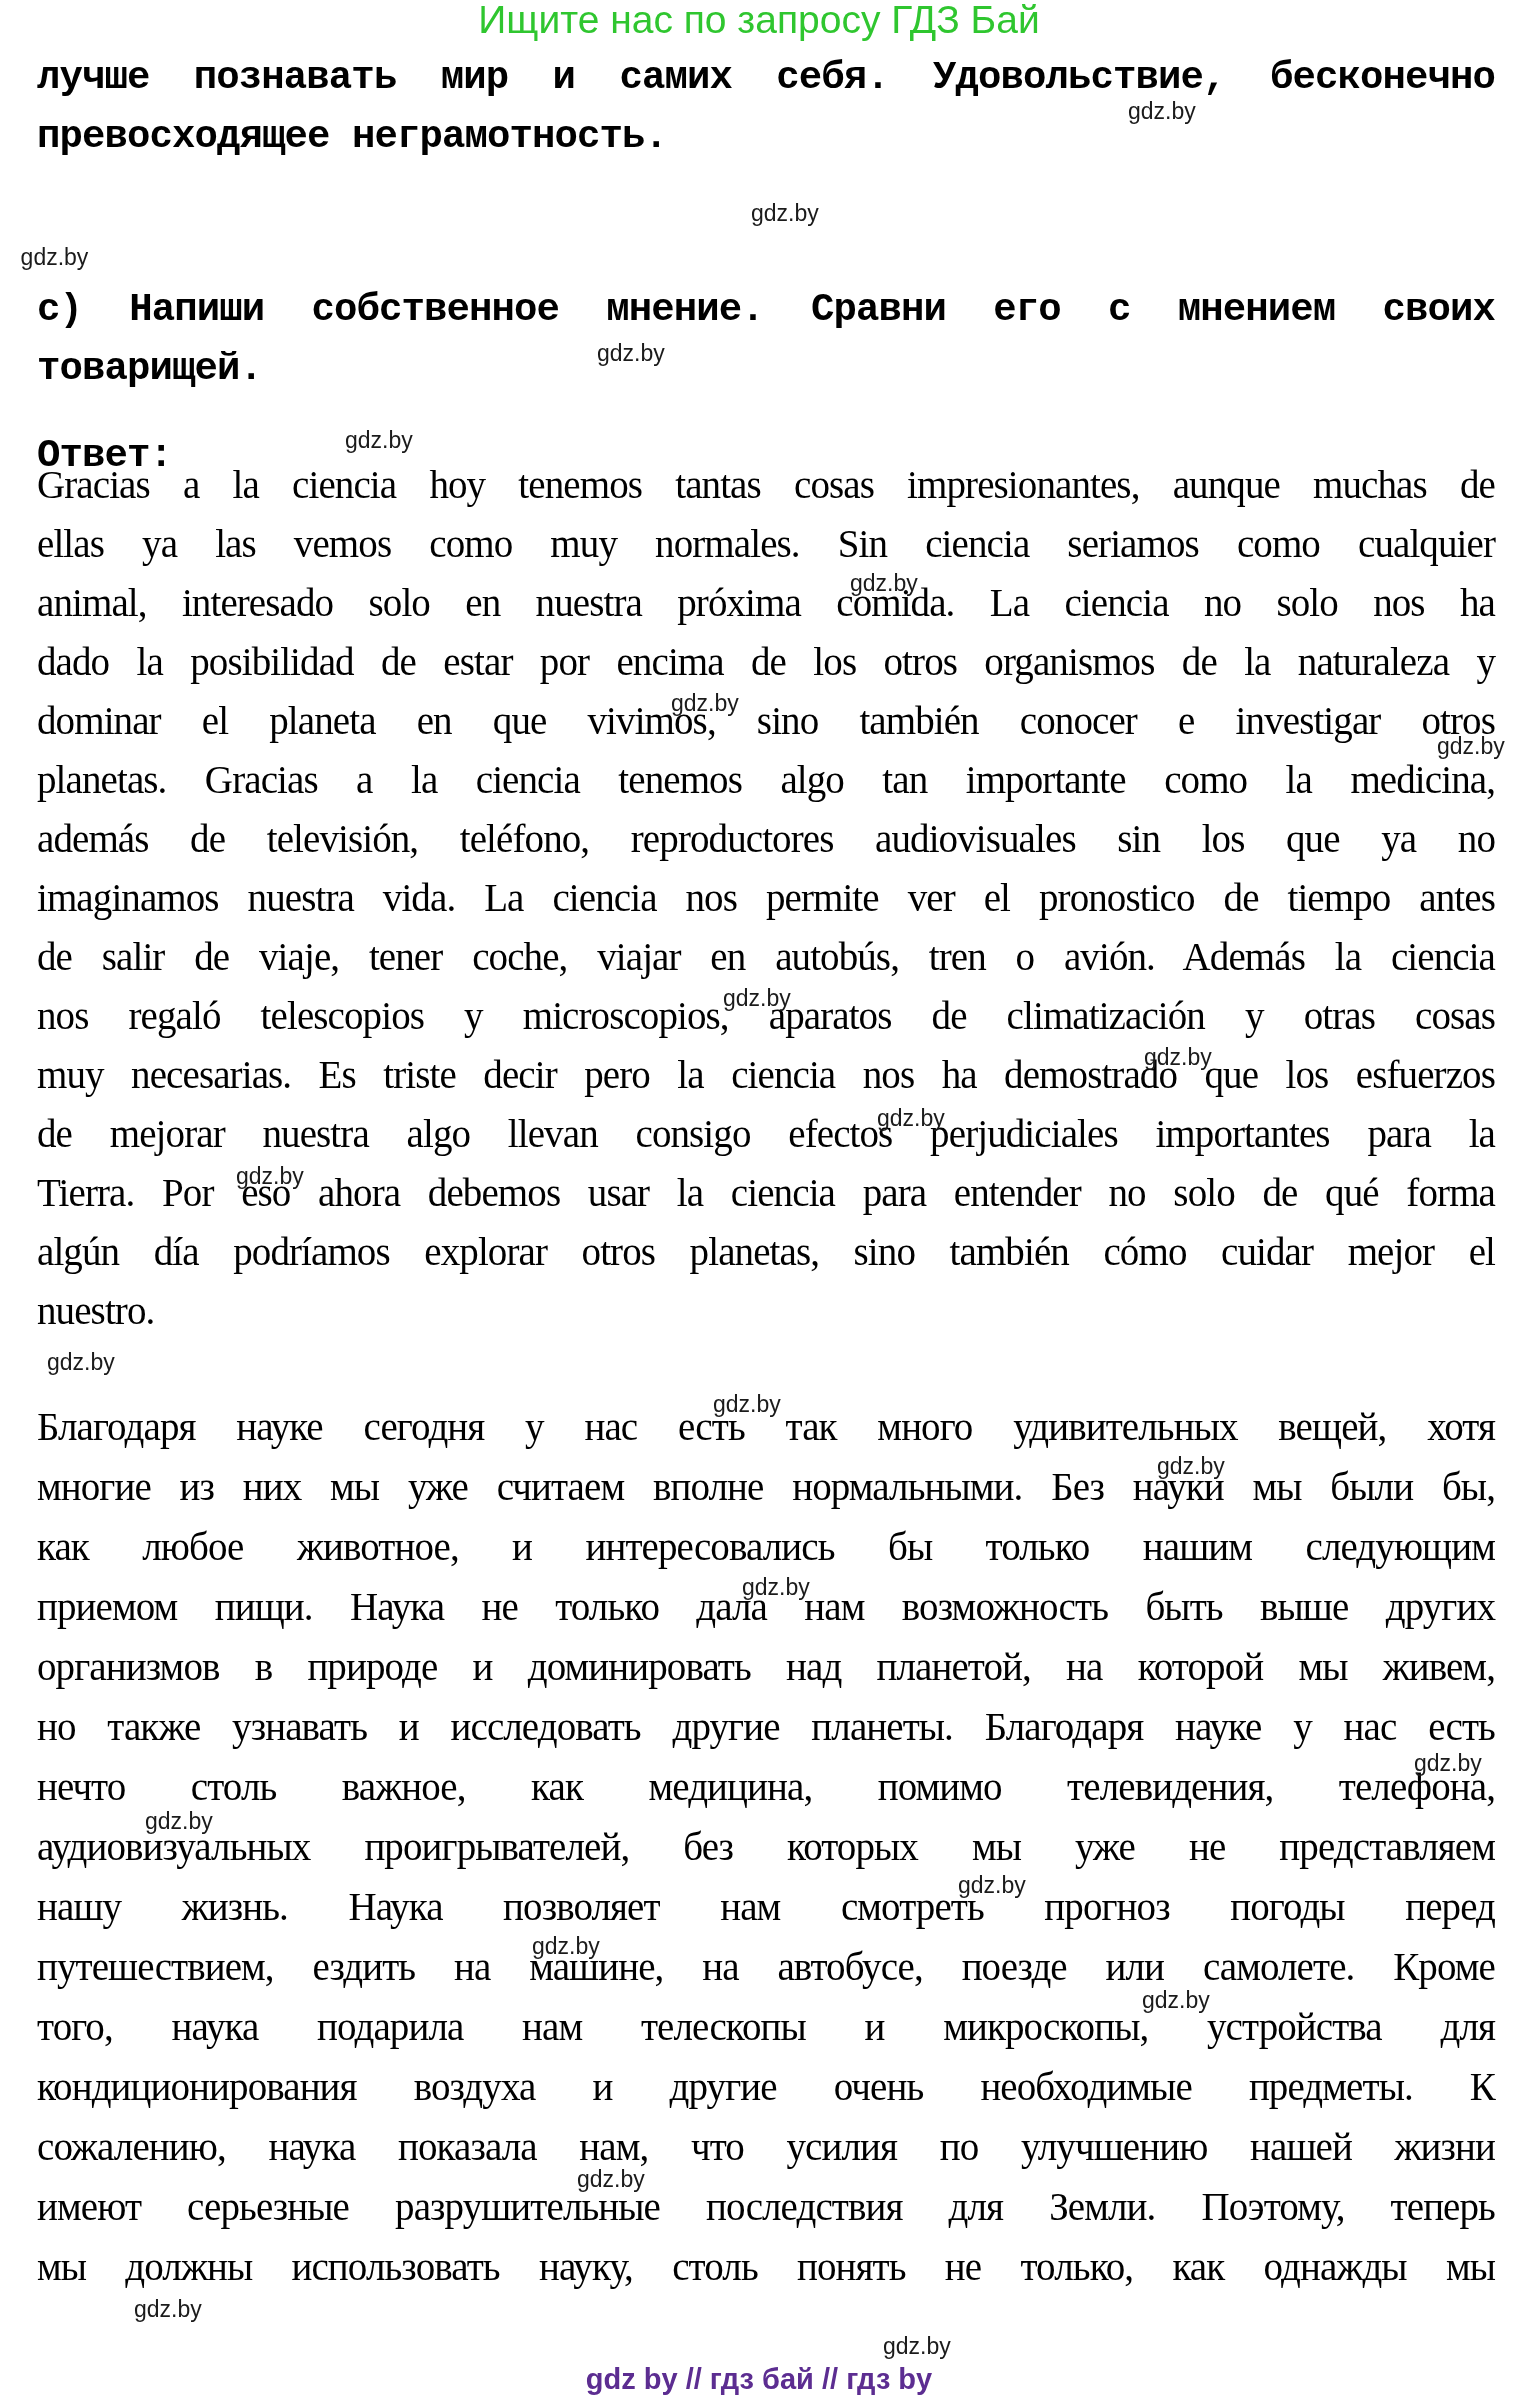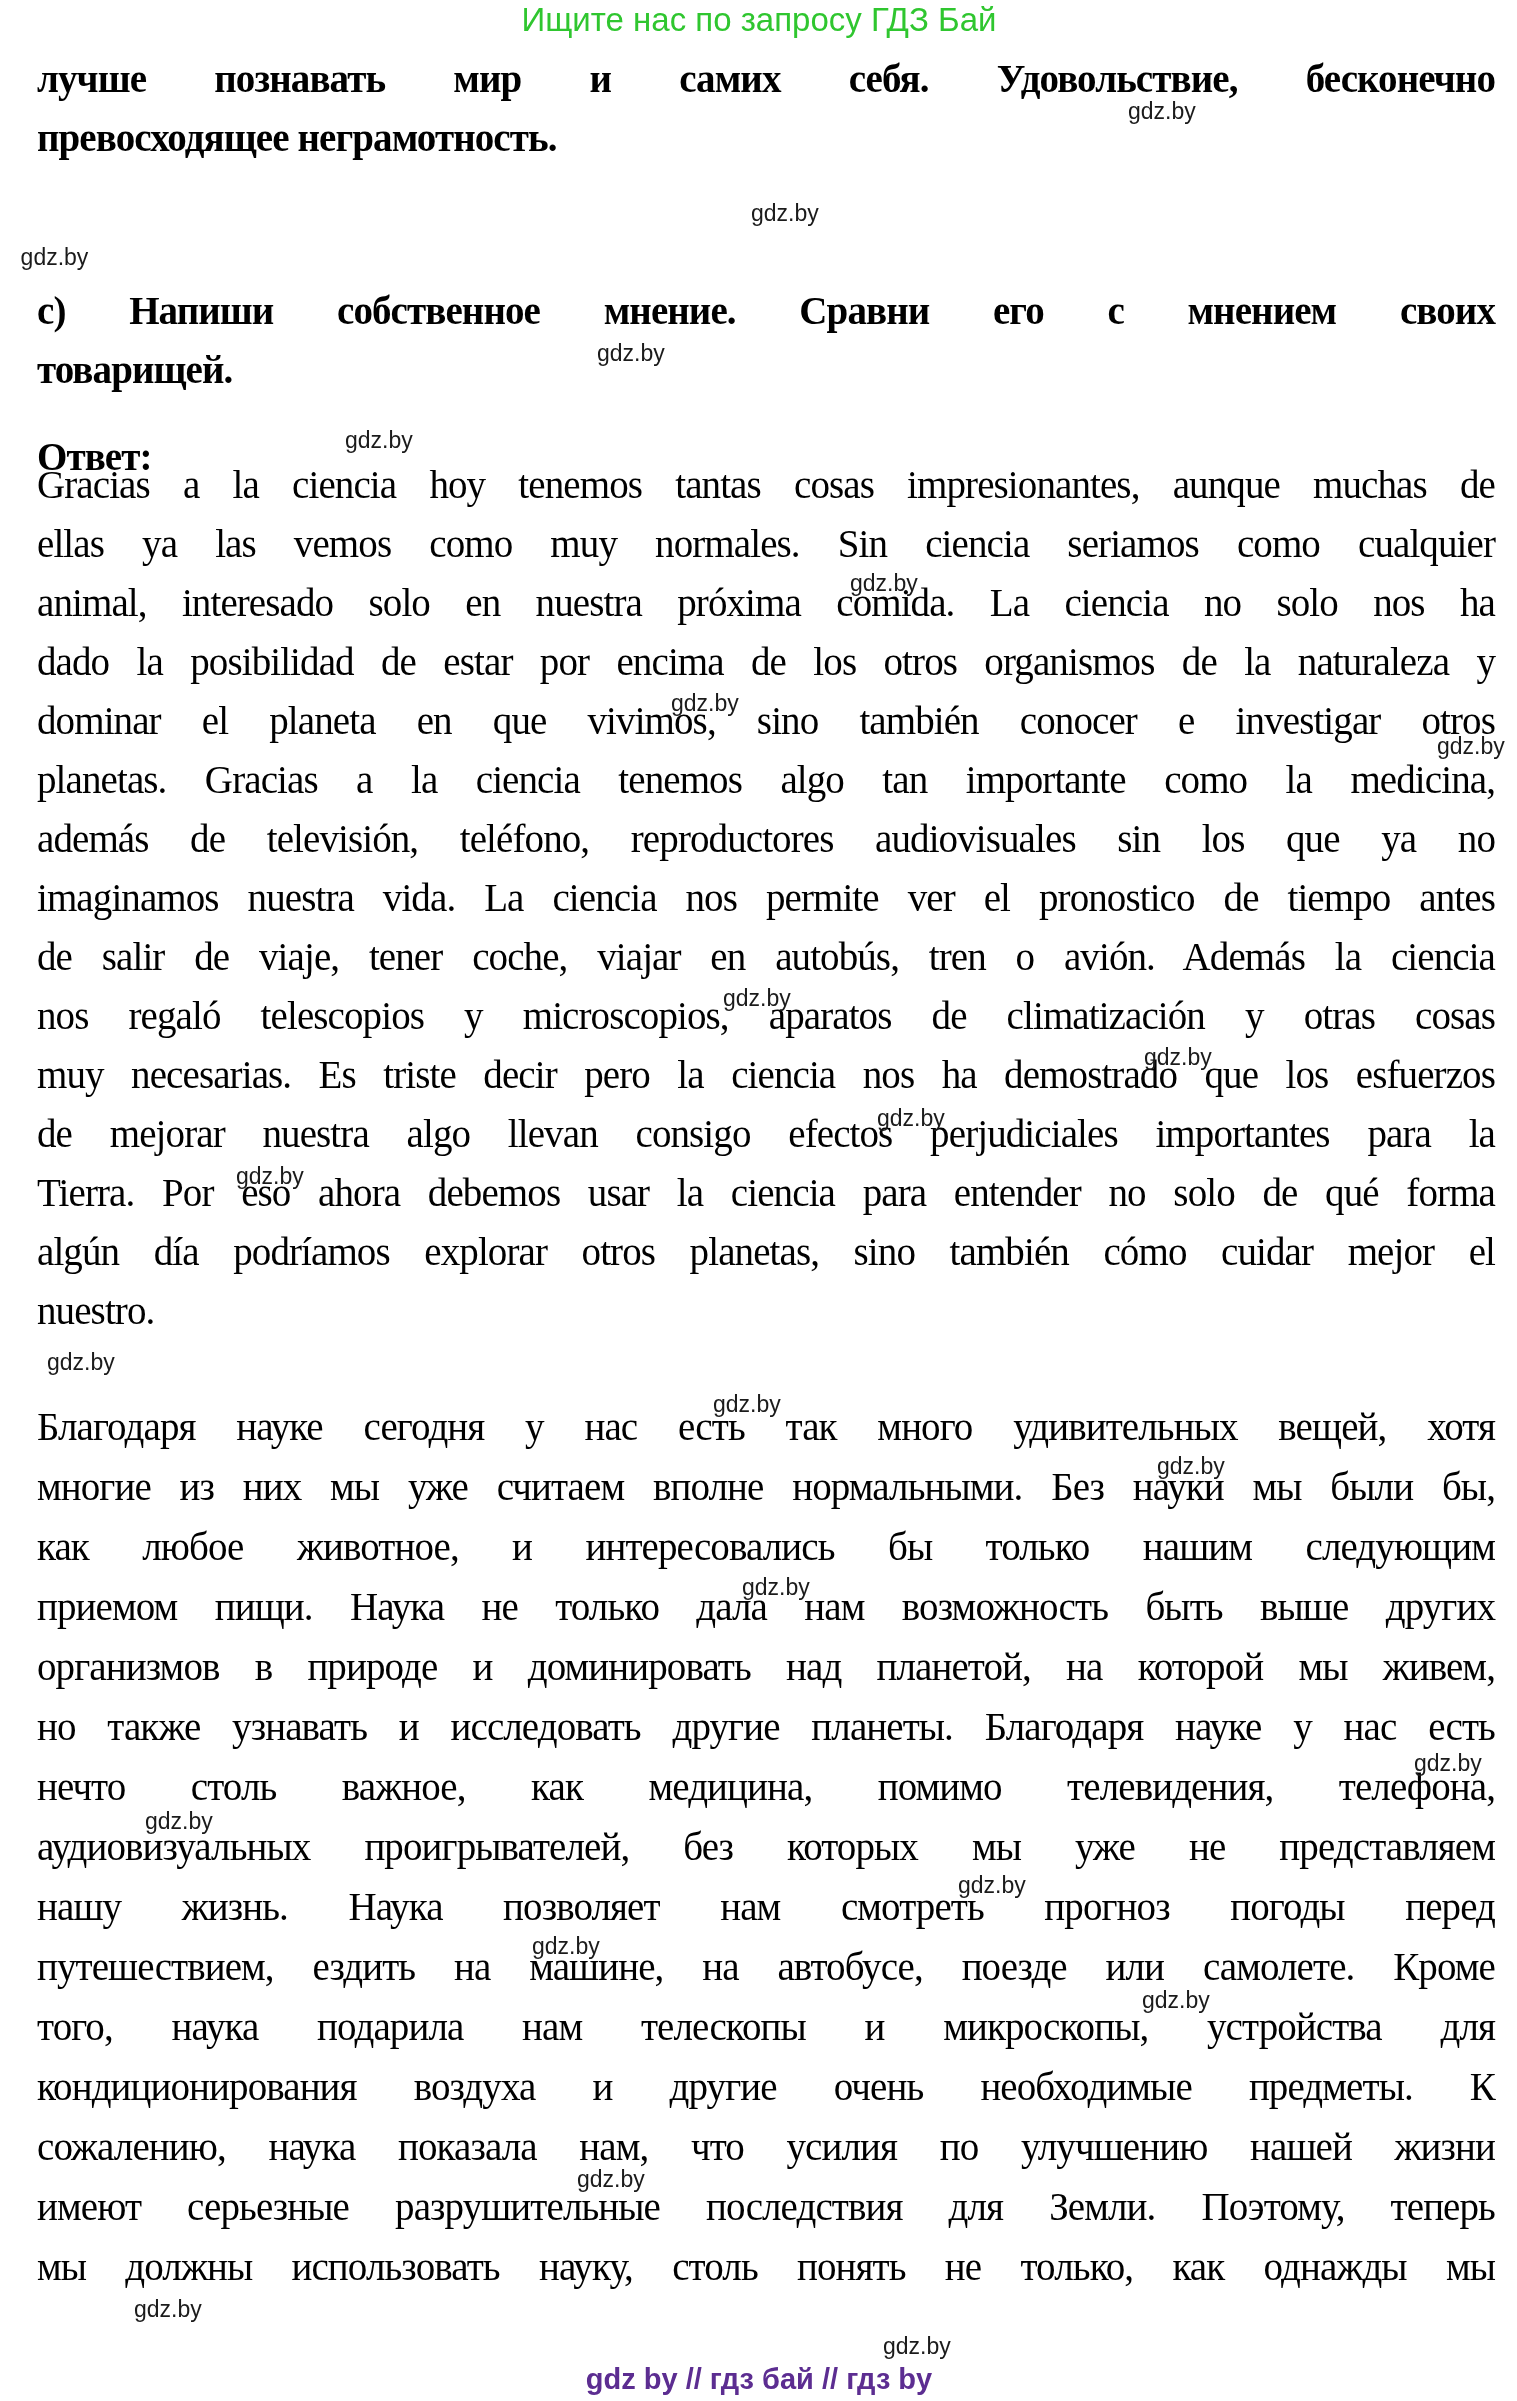--- a/index.html
+++ b/index.html
@@ -10,34 +10,34 @@
     background: #ffffff;
     overflow: hidden;
     font-family: "Liberation Serif", serif;
     color: #000000;
   }
   .promo-header {
     position: absolute;
     top: 0px; left: 0; right: 0;
     text-align: center;
     font-family: "Liberation Sans", sans-serif;
-    font-size: 33px;
+    font-size: 39px;
     line-height: 40px;
     font-weight: 400;
   }
   .para {
     position: absolute;
     left: 37px;
     width: 1458px;
     font-size: 39px;
     line-height: 59px;
     letter-spacing: -0.9px;
     color: #000000;
   }
-  .para.bold { font-weight: bold; }
+  .para.bold { font-weight: bold; font-family: Liberation Mono, monospace; }
   .para.ru { line-height: 60px; }
   .tline { text-align: justify; text-align-last: justify; }
   .tline.tline-left { text-align: left; text-align-last: left; }
   #intro-para   { top: 49px;  }
   #task-para    { top: 281px; }
   #answer-para  { top: 407px; margin-top: 20px; }
   #spanish-para { top: 455px; }
   #russian-para { top: 1397px; }
   .wm-layer { position: absolute; inset: 0; pointer-events: none; }
   .watermark {

